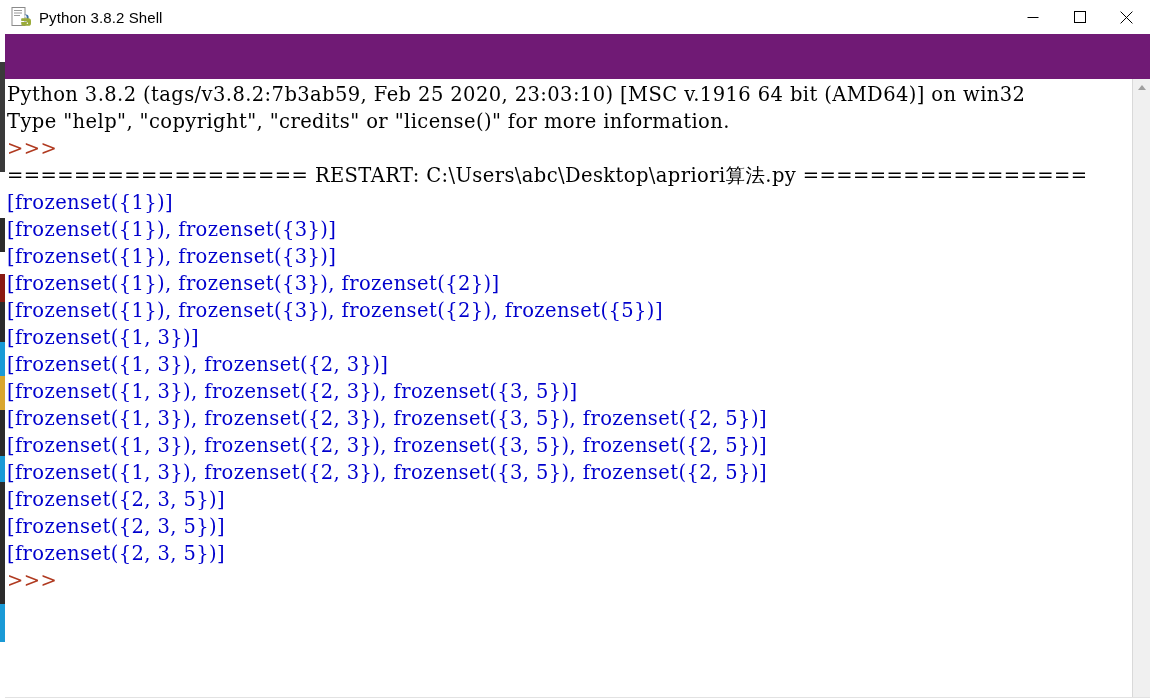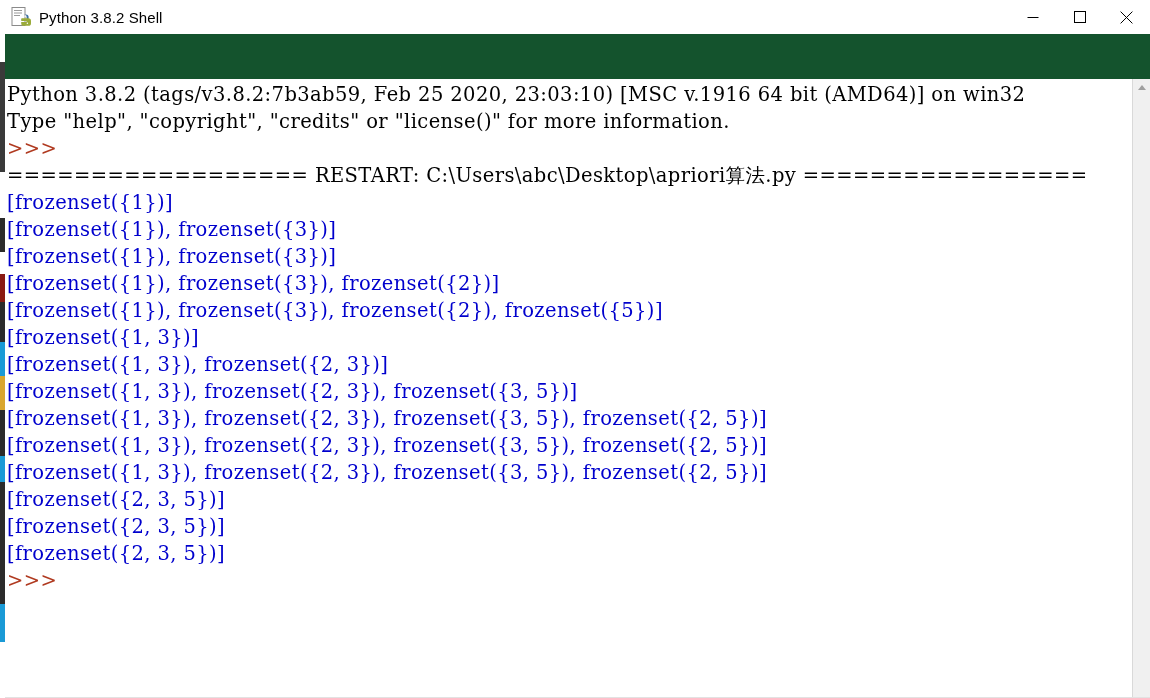--- a/index.html
+++ b/index.html
@@ -11,21 +11,21 @@
     width: 1150px;
     height: 698px;
     overflow: hidden;
     font-family: "Liberation Sans", sans-serif;
   }
 
   #app {
     position: relative;
     width: 1150px;
     height: 698px;
-    background: #14532d;
+    background: #701a75;
     box-sizing: border-box;
   }
 
   
   .bg-sliver {
     position: absolute;
     left: 0; top: 0;
     width: 5px;
     height: 698px;
     background: #ffffff;

